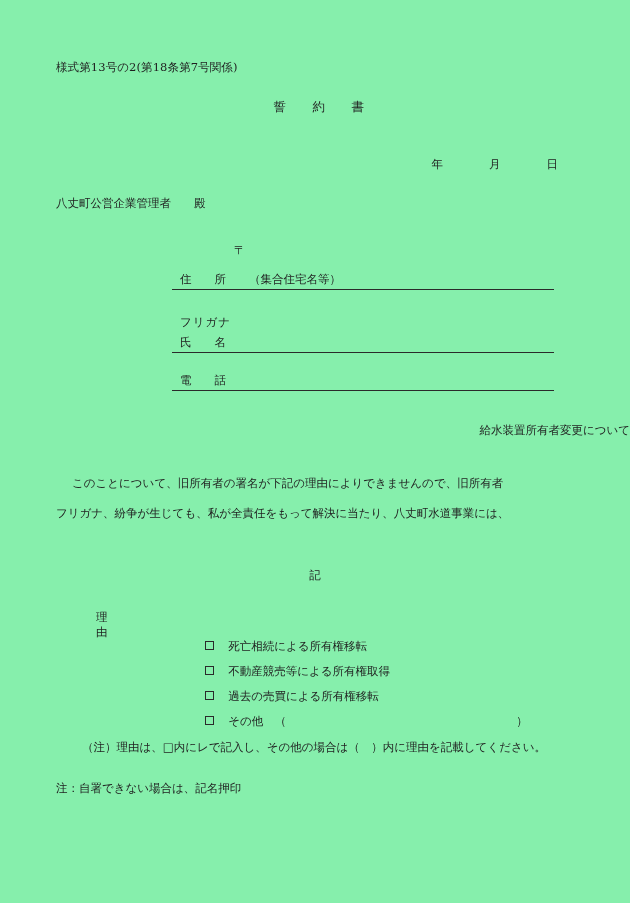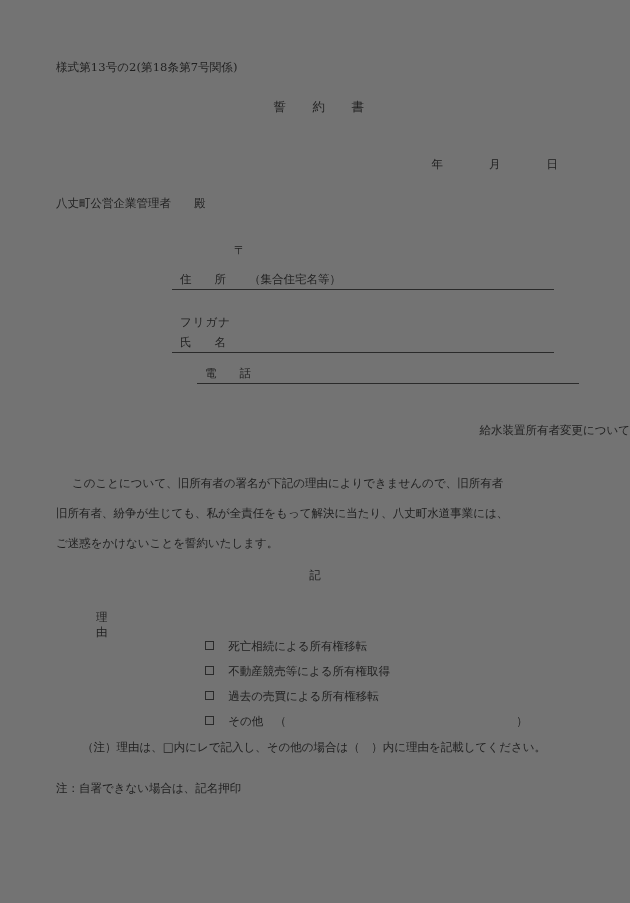--- a/index.html
+++ b/index.html
@@ -12,21 +12,21 @@
     background: #fdfdfb;
     font-family: "DejaVu Serif", "Liberation Serif", serif;
     color: #1f1f1f;
     position: relative;
     overflow: hidden;
   }
 
   .page {
     position: absolute;
     inset: 0;
-    background: #737373;
+    background: #86efac;
   }
 
   
   .abs {
     position: absolute;
     white-space: pre;
     line-height: 1.0;
   }
 
   
@@ -94,21 +94,21 @@
   .kana-label {
     position: absolute;
     left: 8px;
     font-size: 11.5px;
     letter-spacing: 1px;
   }
 
   .row-address { top: 28px; }
   .row-kana    { top: 72px; }
   .row-name    { top: 91px; }
-  .row-phone   { top: 122px; margin-left: 25px; }
+  .row-phone   { top: 129px; }
 
   
   .subject {
     left: 0;
     right: 0;
     top: 425px;
     text-align: right;
     font-size: 11.5px;
   }
 
@@ -217,22 +217,21 @@
 
     <div class="field-row row-phone">
       <span class="flabel">電　　話</span>
     </div>
   </div>
 
   <div class="abs subject">給水装置所有者変更について</div>
 
   <div class="body-text">
     <div class="body-line indent">このことについて、旧所有者の署名が下記の理由によりできませんので、旧所有者</div>
-    <div class="body-line sub">旧所有者、紛争が生じても、私が全責任をもって解決に当たり、八丈町水道事業には、</div>
-    <div class="body-line sub">ご迷惑をかけないことを誓約いたします。</div>
+    <div class="body-line sub">フリガナ、紛争が生じても、私が全責任をもって解決に当たり、八丈町水道事業には、</div>
   </div>
 
   <div class="abs ki-marker">記</div>
 
   <div class="reason-block">
     <span class="reason-label">理　　由</span>
 
     <div class="reason-items">
       <div class="reason-item">
         <span class="checkbox"></span><span class="reason-text">死亡相続による所有権移転</span>

